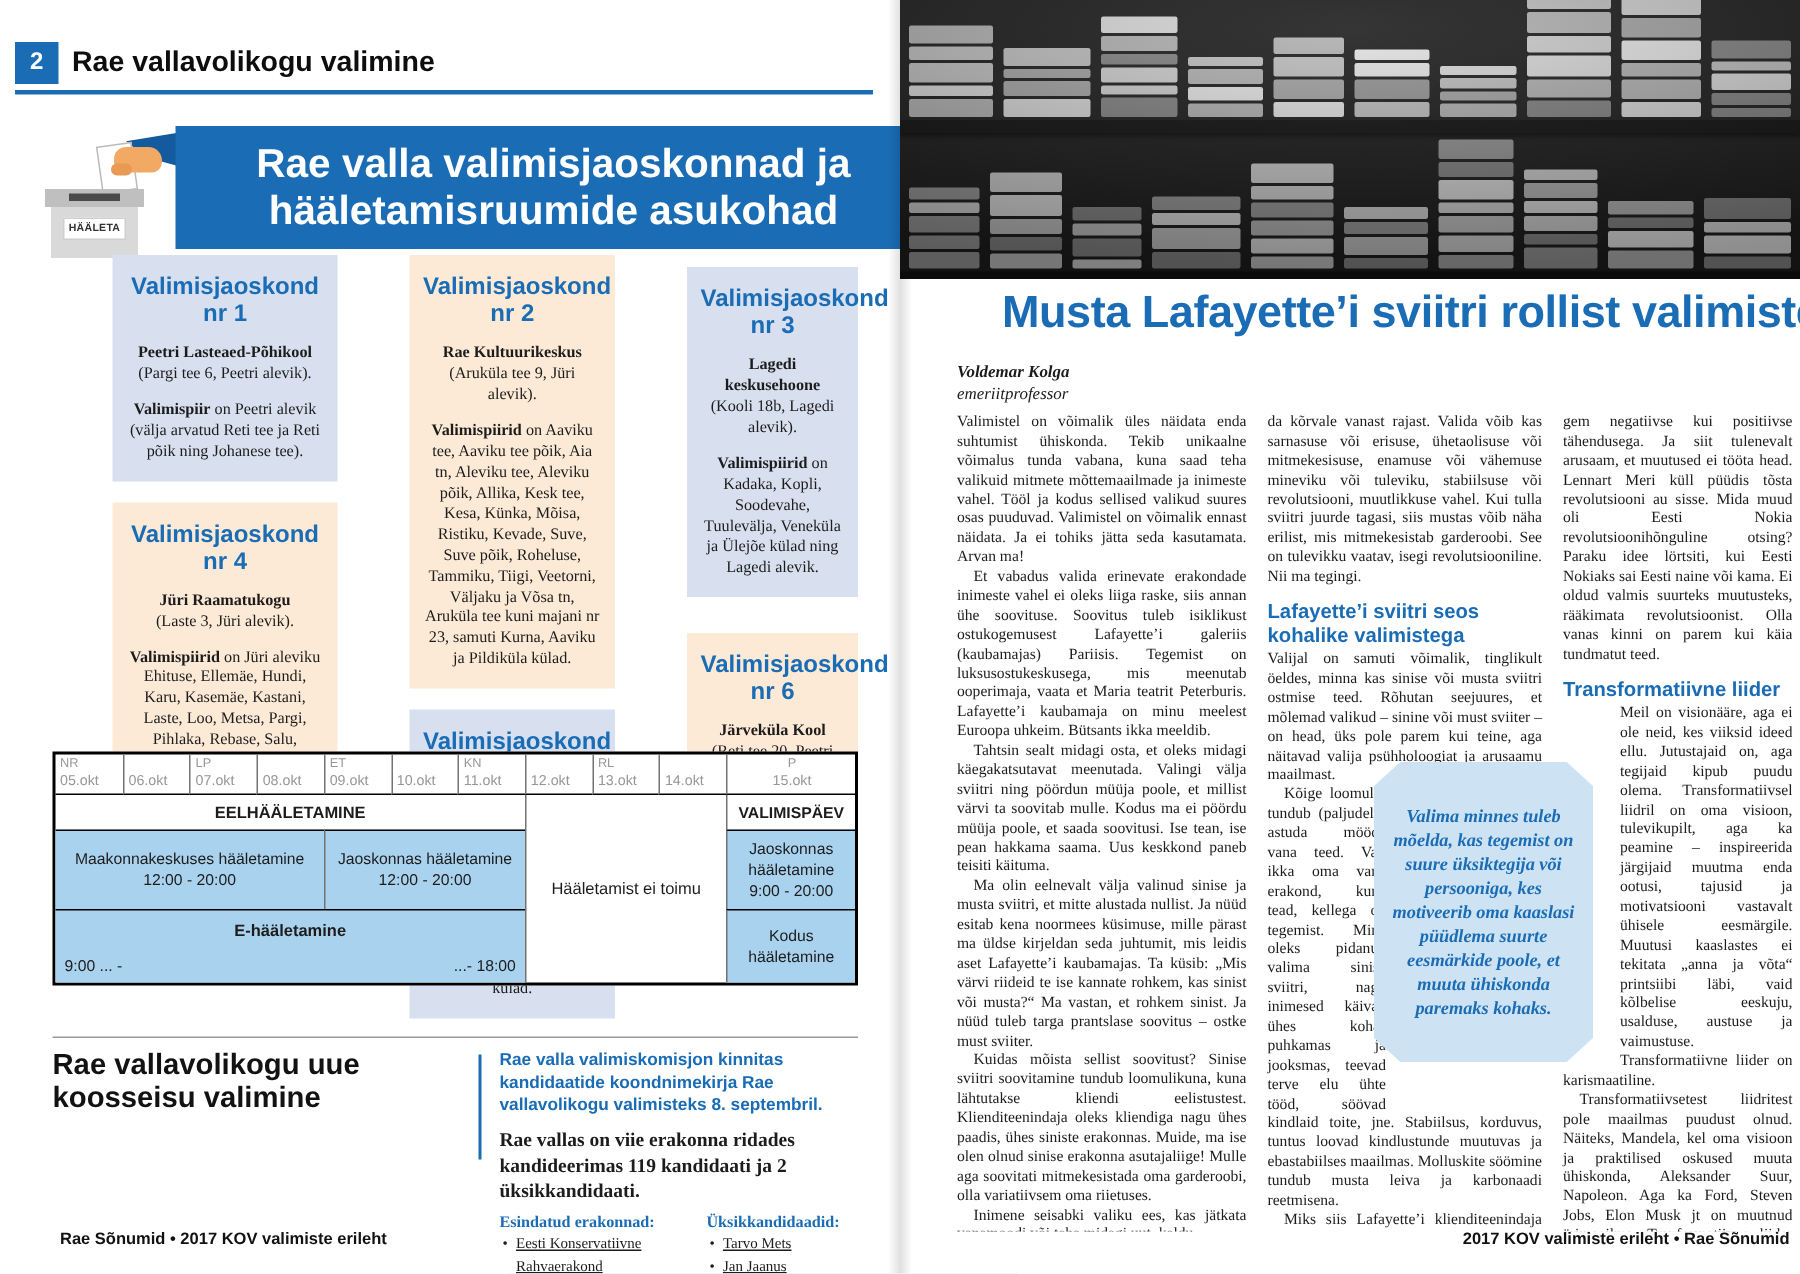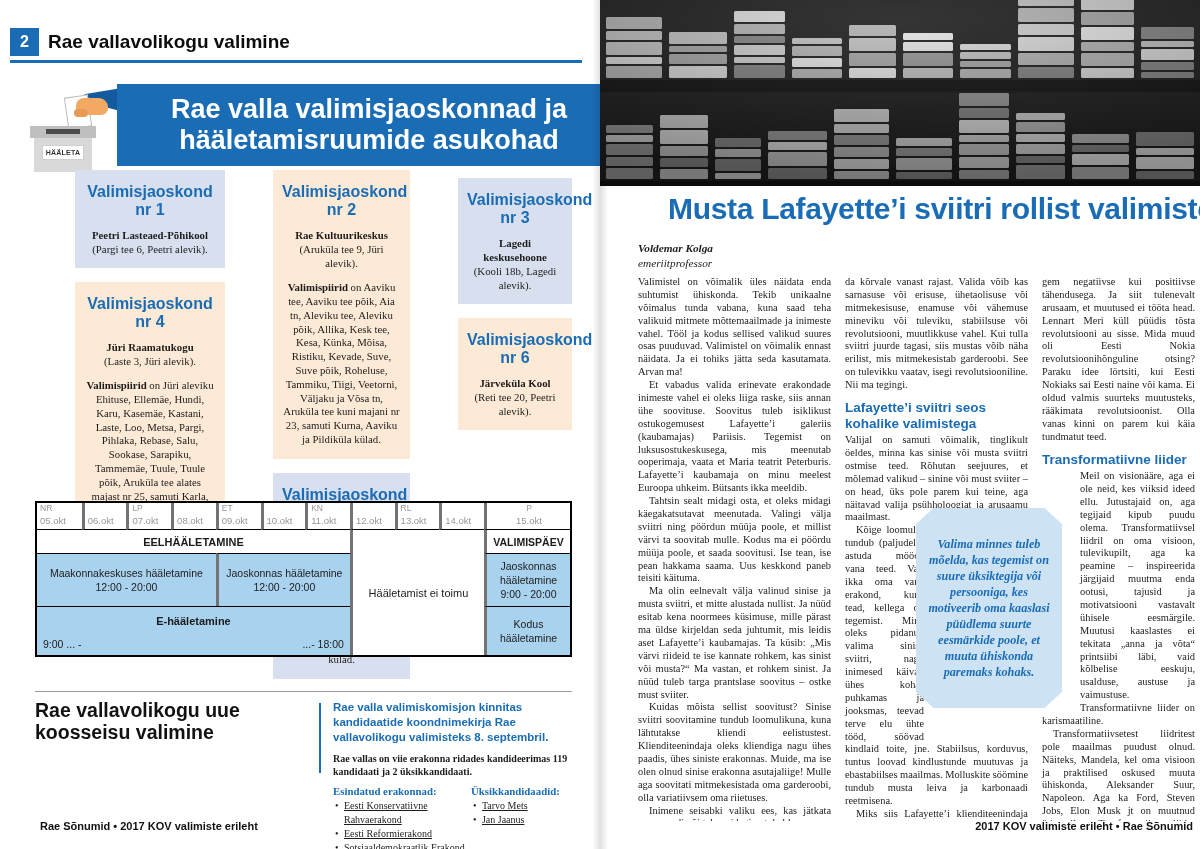--- a/index.html
+++ b/index.html
@@ -32,36 +32,36 @@
   .box-label{position:absolute;left:16px;top:63px;width:42px;height:15px;background:#fff;border:1px solid #cfcfcf;
     font:bold 7px "Liberation Sans",sans-serif;color:#333;display:flex;align-items:center;justify-content:center;letter-spacing:.2px;}
 
   .banner{position:absolute;left:117px;top:84px;width:504px;height:82px;background:var(--c-accent);
     display:flex;flex-direction:column;align-items:center;justify-content:center;color:#fff;
     font:bold 27px/1.16 "Liberation Sans",sans-serif;text-align:center;}
 
   
   .boxes{position:absolute;left:35px;top:170px;width:537px;display:grid;grid-template-columns:190px 177px 154px;gap:8px;}
   .boxcol{display:flex;flex-direction:column;gap:14px;margin-left:40px;}
-  .boxcol.c3{padding-top:8px;gap:14px;}
+  .boxcol.c3{padding-top:8px;gap:24px;}
   .vbox{padding:13px 9px 12px;text-align:center;}
   .vbox.blue{background:var(--c-box_blue);}
   .vbox.peach{background:var(--c-box_peach);}
   .vbox h3{font:bold 16px "Liberation Sans",sans-serif;color:var(--c-accent);margin-bottom:9px;}
   .vbox .venue{font-weight:bold;font-size:10.8px;line-height:1.3;}
   .vbox .addr{font-size:10.8px;line-height:1.3;}
   .vbox .piir{font-size:10.8px;line-height:1.28;margin-top:11px;}
   .vbox .piir b{font-weight:bold;}
 
   
   .schedule{position:absolute;left:35px;top:501px;width:537px;border:2px solid #000;background:#fff;
     font-family:"Liberation Sans",sans-serif;}
   .sg{display:grid;grid-template-columns:repeat(10,1fr) 86px;}
   .sg-head .cell{height:27px;padding:1px 2px 1px 3px;}
-  .cell{border-left:3px solid #737373;}
+  .cell{border-left:1px solid #737373;}
   .sg-head .cell{border-bottom:1px solid #000;}
   .sg .cell:first-child,.nb{border-left:none;}
   .abbr{display:block;font-size:8.5px;color:var(--c-gray_text);min-height:9px;line-height:1.05;}
   .date{display:block;font-size:9.5px;color:var(--c-gray_text);line-height:1.2;margin-top:2px;white-space:nowrap;}
   .sched-day:last-child{text-align:center;}
   .sg-body{grid-template-rows:23px 53px 49px;}
   .sg-body .cell{border-top:1px solid #000;}
   .sg-body .cell.r1{border-top:none;}
   .c-eel{grid-column:1/8;grid-row:1;display:flex;align-items:center;justify-content:center;font-weight:bold;font-size:11px;}
   .c-none{grid-column:8/11;grid-row:1/4;display:flex;align-items:center;justify-content:center;font-size:11px;border-top:none;}
@@ -79,21 +79,21 @@
 
   .divider{position:absolute;left:35px;top:691px;width:537px;height:1px;background:#9a9a9a;}
 
   
   .bl{position:absolute;left:35px;top:700px;width:272px;}
   .bl h2{font:bold 19.5px/1.12 "Liberation Sans",sans-serif;color:#121212;}
   .bl p{margin-top:11px;font-size:11px;line-height:1.38;text-align:justify;}
   .vrule{position:absolute;left:319px;top:703px;width:2px;height:70px;background:var(--c-accent);}
   .bm{position:absolute;left:333px;top:700px;width:242px;}
   .bm h3{font:bold 11.5px/1.3 "Liberation Sans",sans-serif;color:var(--c-accent);}
-  .bm .lead{margin-top:7px;font-size:10px;font-weight:bold;line-height:1.3;}
+  .bm .lead{margin-top:7px;font-size:13px;font-weight:bold;line-height:1.3;}
   .bm .lists{display:flex;margin-top:7px;}
   .bm .lcol1{width:57%;}
   .bm .lcol2{width:43%;}
   .bm .llabel{color:var(--c-accent);font-weight:bold;font-size:10.8px;margin-bottom:2px;}
   .bm .li{position:relative;padding-left:11px;font-size:10px;line-height:1.42;text-decoration:underline;}
   .bm .li::before{content:"•";position:absolute;left:2px;top:0;}
   .foot-l{position:absolute;left:40px;top:820px;font:bold 11px "Liberation Sans",sans-serif;color:#111;}
   .foot-r{position:absolute;left:900px;top:820px;width:293px;text-align:right;
     font:bold 11px "Liberation Sans",sans-serif;color:#111;}
 
@@ -149,20 +149,21 @@
     <span>Rae valla valimisjaoskonnad ja</span>
     <span>hääletamisruumide asukohad</span>
   </div>
 
   <div class="boxes">
     <div class="boxcol">
       <div class="vbox blue">
         <h3>Valimisjaoskond nr 1</h3>
         <div class="venue">Peetri Lasteaed-Põhikool</div>
         <div class="addr">(Pargi tee 6, Peetri alevik).</div>
+        <div class="piir"><b>Valimispiir</b><span> on Peetri alevik (välja arvatud Reti tee ja Reti põik ning Johanese tee).</span></div>
       </div>
       <div class="vbox peach">
         <h3>Valimisjaoskond nr 4</h3>
         <div class="venue">Jüri Raamatukogu</div>
         <div class="addr">(Laste 3, Jüri alevik).</div>
         <div class="piir"><b>Valimispiirid</b><span> on Jüri aleviku Ehituse, Ellemäe, Hundi, Karu, Kasemäe, Kastani, Laste, Loo, Metsa, Pargi, Pihlaka, Rebase, Salu, Sookase, Sarapiku, Tammemäe, Tuule, Tuule põik, Aruküla tee alates majast nr 25, samuti Karla, Limu, Pajupea, Seli ja Vaskjala külad.</span></div>
       </div>
     </div>
     <div class="boxcol">
       <div class="vbox peach">
@@ -176,20 +177,21 @@
         <div class="venue">Vaida Raamatukogu</div>
         <div class="addr">(Vana-Vaida tee 7, Vaida alevik).</div>
         <div class="piir"><b>Valimispiirid</b><span> on Vaida alevik, Aruvalla, Kautjala, Patika, Salu, Suuresta, Suursoo, Urvaste, Veskitaguse ja Vaidasoo külad.</span></div>
       </div>
     </div>
     <div class="boxcol c3">
       <div class="vbox blue">
         <h3>Valimisjaoskond nr 3</h3>
         <div class="venue">Lagedi keskusehoone</div>
         <div class="addr">(Kooli 18b, Lagedi alevik).</div>
+        <div class="piir"><b>Valimispiirid</b><span> on Kadaka, Kopli, Soodevahe, Tuulevälja, Veneküla ja Ülejõe külad ning Lagedi alevik.</span></div>
       </div>
       <div class="vbox peach">
         <h3>Valimisjaoskond nr 6</h3>
         <div class="venue">Järveküla Kool</div>
         <div class="addr">(Reti tee 20, Peetri alevik).</div>
       </div>
     </div>
   </div>
 
   <div class="schedule">

